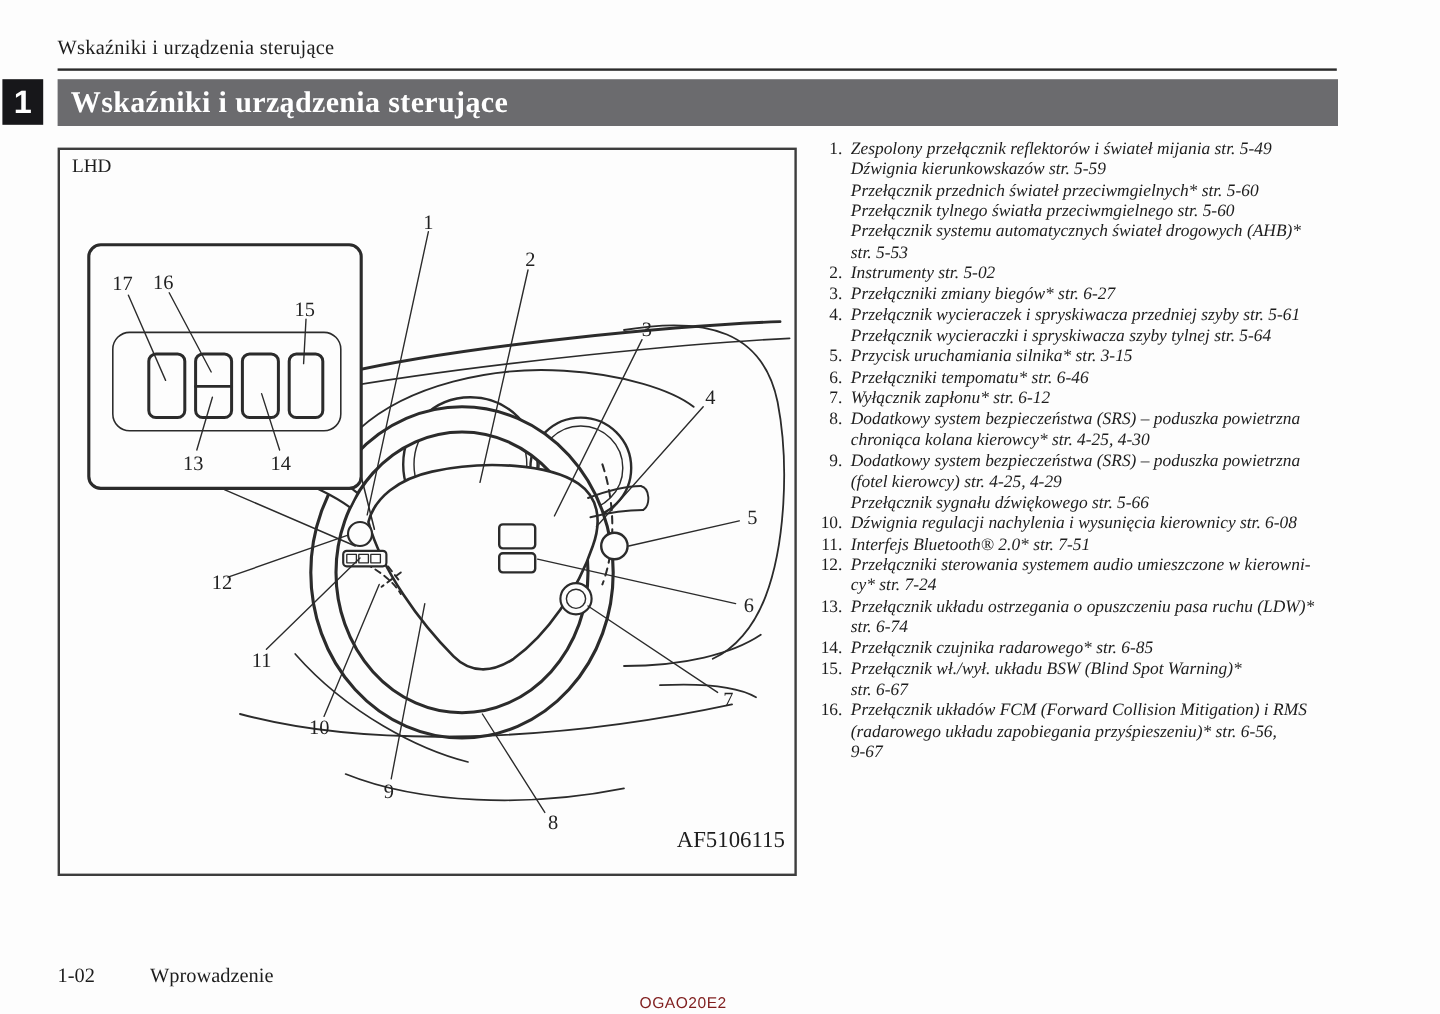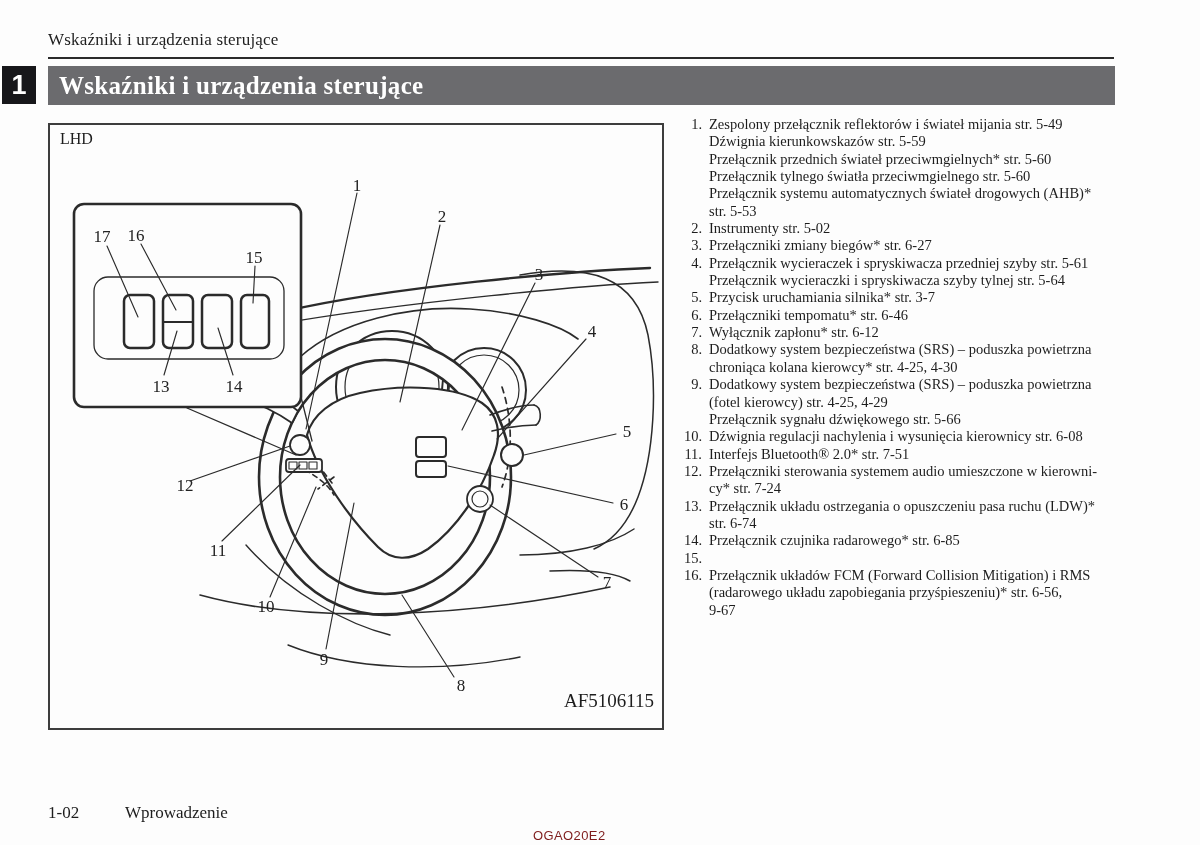--- a/index.html
+++ b/index.html
@@ -26,21 +26,21 @@
   }
   .variant-label{position:absolute;left:10px;top:5px;font-size:16px;text-align:center;}
   .figure-code{position:absolute;right:8px;bottom:16px;font-size:19px;}
   .diagram{position:absolute;left:0;top:0;width:612px;height:603px;}
   .legend{
     position:absolute;left:676px;top:116px;width:480px;
     font-size:14.5px;line-height:17.35px;
   }
   .legend-item{display:flex;}
   .legend-item .num{flex:0 0 26px;text-align:right;margin-right:7px;}
-  .legend-item .txt{white-space:pre-line;}
+  .legend-item .txt{white-space:pre-line;font-style:italic;}
   .footer-page{position:absolute;left:48px;top:803px;font-size:17px;}
   .footer-section{position:absolute;left:125px;top:803px;font-size:17px;}
   .footer-code{
     position:absolute;left:533px;top:828px;font-size:13px;color:#7f1d1d;
     font-family:"Liberation Sans",sans-serif;letter-spacing:.4px;
   }
   svg text{font-family:"Liberation Serif",serif;font-size:17px;fill:#222;}
 </style>
 </head>
 <body>
@@ -202,21 +202,21 @@
         <span class="num">3.</span>
         <span class="txt">Przełączniki zmiany biegów* str. 6-27</span>
       </div>
     <div class="legend-item">
         <span class="num">4.</span>
         <span class="txt">Przełącznik wycieraczek i spryskiwacza przedniej szyby str. 5-61
 Przełącznik wycieraczki i spryskiwacza szyby tylnej str. 5-64</span>
       </div>
     <div class="legend-item">
         <span class="num">5.</span>
-        <span class="txt">Przycisk uruchamiania silnika* str. 3-7</span>
+        <span class="txt">Przycisk uruchamiania silnika* str. 3-15</span>
       </div>
     <div class="legend-item">
         <span class="num">6.</span>
         <span class="txt">Przełączniki tempomatu* str. 6-46</span>
       </div>
     <div class="legend-item">
         <span class="num">7.</span>
         <span class="txt">Wyłącznik zapłonu* str. 6-12</span>
       </div>
     <div class="legend-item">
@@ -247,20 +247,22 @@
         <span class="num">13.</span>
         <span class="txt">Przełącznik układu ostrzegania o opuszczeniu pasa ruchu (LDW)*
 str. 6-74</span>
       </div>
     <div class="legend-item">
         <span class="num">14.</span>
         <span class="txt">Przełącznik czujnika radarowego* str. 6-85</span>
       </div>
     <div class="legend-item">
         <span class="num">15.</span>
+        <span class="txt">Przełącznik wł./wył. układu BSW (Blind Spot Warning)*
+str. 6-67</span>
       </div>
     <div class="legend-item">
         <span class="num">16.</span>
         <span class="txt">Przełącznik układów FCM (Forward Collision Mitigation) i RMS
 (radarowego układu zapobiegania przyśpieszeniu)* str. 6-56,
 9-67</span>
       </div>
   </div>
 
   <div class="footer-page">1-02</div>

